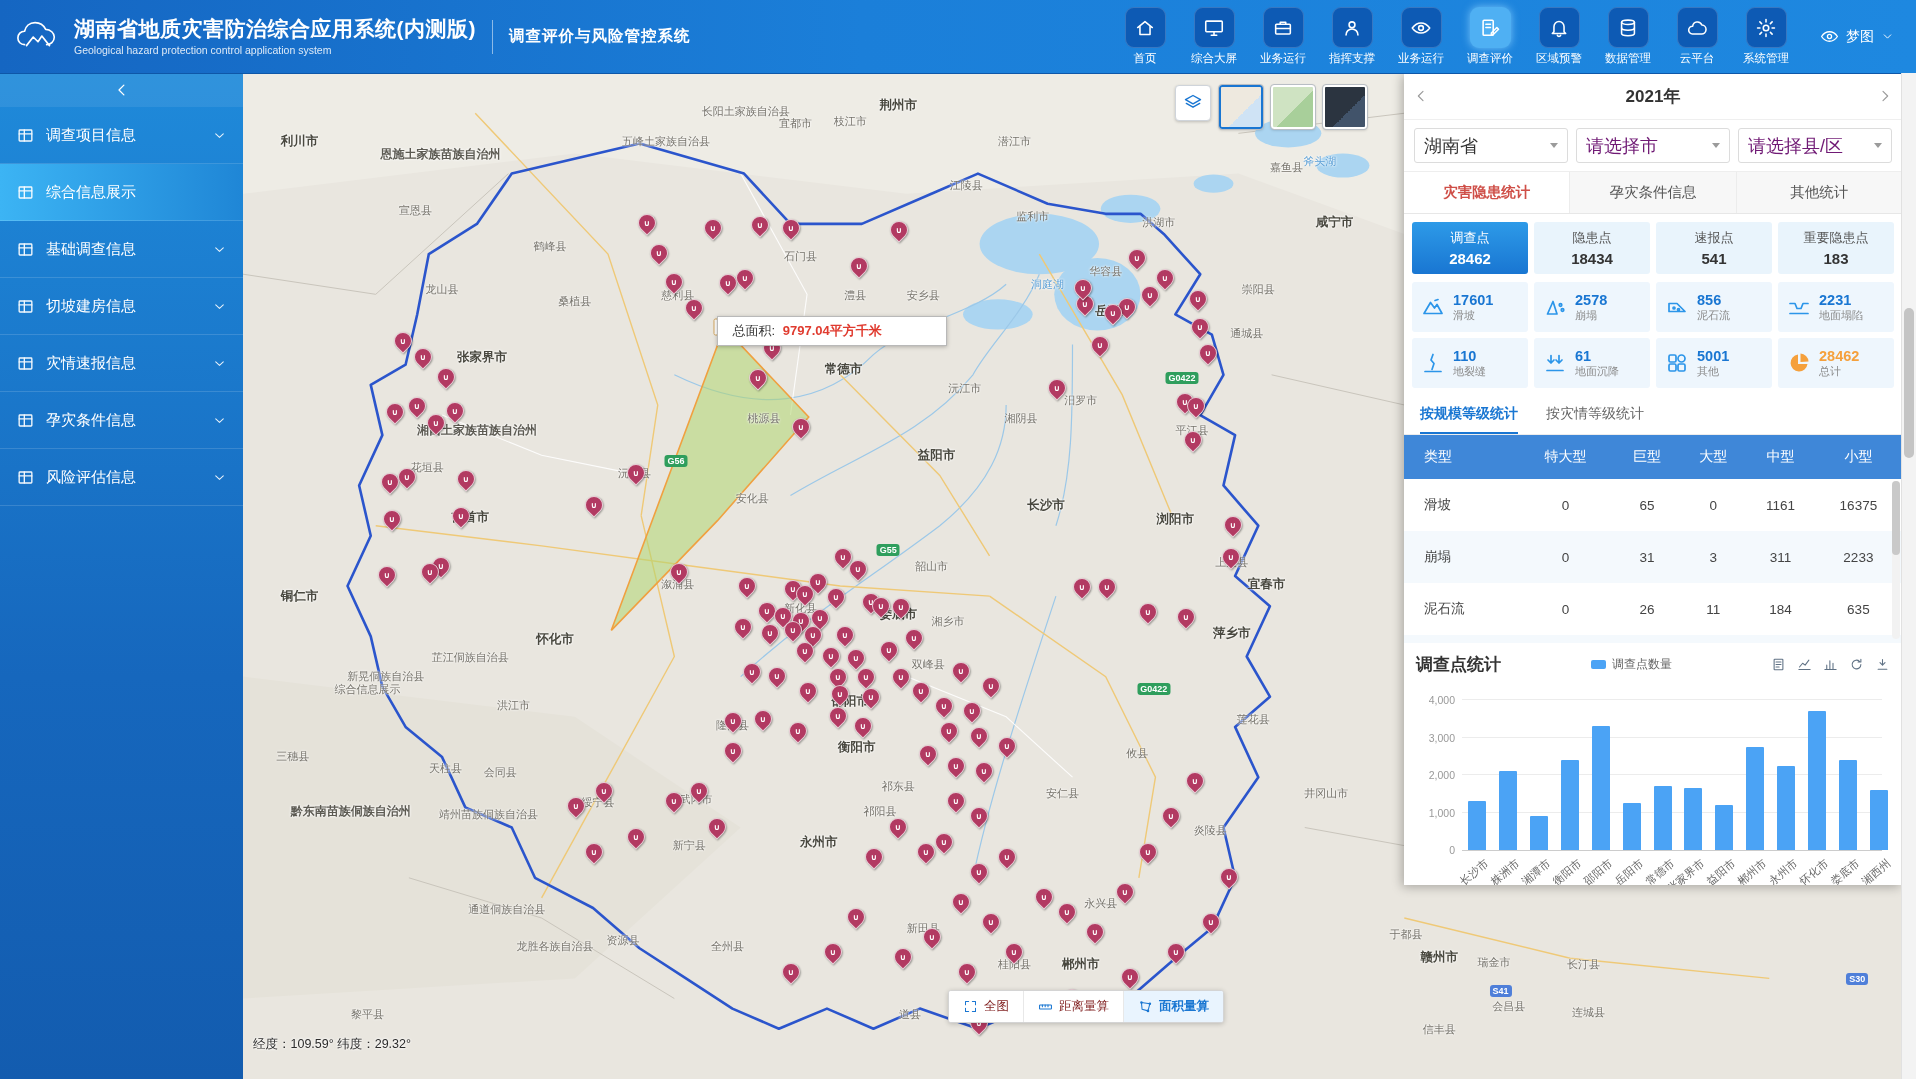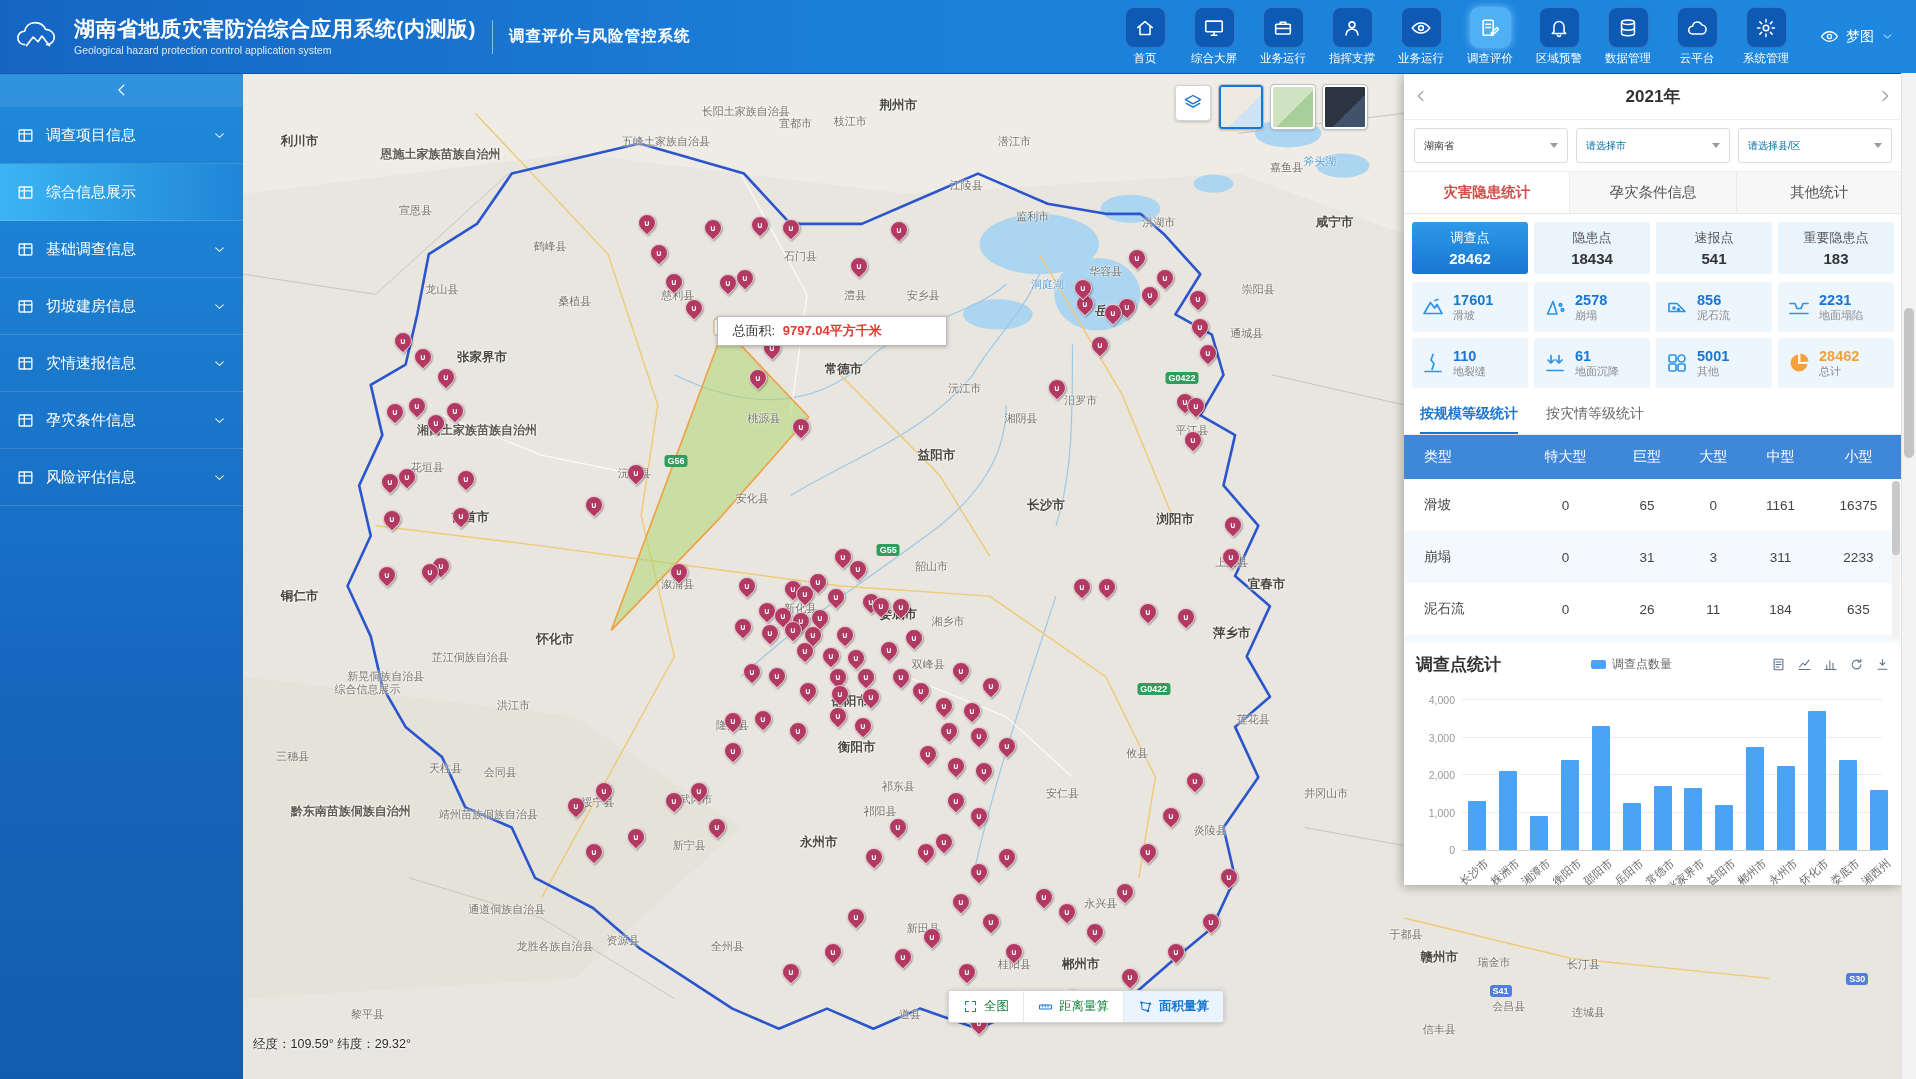--- a/index.html
+++ b/index.html
@@ -69,37 +69,37 @@
   #layers-btn{width:34px;height:34px;background:#fff;border:1px solid #cfd4da;border-radius:4px;
     color:#1976d2;display:flex;align-items:center;justify-content:center;cursor:pointer;box-shadow:0 1px 3px rgba(0,0,0,.2);}
   #layers-btn .ic{width:20px;height:20px;}
   .basemap-thumb{width:40px;height:40px;border:2px solid #fff;outline:1px solid #b9bec4;border-radius:3px;cursor:pointer;box-shadow:0 1px 3px rgba(0,0,0,.25);}
   .basemap-thumb.street{background:linear-gradient(135deg,#eee9df 60%,#cfe3f5 60%);}
   .basemap-thumb.terrain{background:linear-gradient(135deg,#cfe3c2 55%,#a8cf9a 55%);border-color:#fff;}
   .basemap-thumb.satellite{background:linear-gradient(135deg,#2b3440 60%,#41536a 60%);}
   .basemap-thumb.active{border-color:#1976d2;}
   #map-toolbar{position:absolute;left:42.5%;bottom:56px;display:flex;background:#fff;border:1px solid #d4d4d4;
     border-radius:3px;box-shadow:0 1px 5px rgba(0,0,0,.2);overflow:hidden;}
-  .map-tool{display:flex;align-items:center;gap:6px;padding:7px 14px;font-size:12.5px;color:#15803d;cursor:pointer;border-left:1px solid #e8e8e8;background:#fff;}
+  .map-tool{display:flex;align-items:center;gap:6px;padding:7px 14px;font-size:12.5px;color:#7f1d1d;cursor:pointer;border-left:1px solid #e8e8e8;background:#fff;}
   .map-tool:first-child{border-left:none;}
   .map-tool .ic{width:15px;height:15px;color:#1976d2;}
   .map-tool.active{color:#1976d2;background:#e9f4fe;font-weight:bold;}
   #map-coords{position:absolute;left:10px;bottom:26px;font-size:12.5px;color:#2b2b2b;text-shadow:0 0 3px #fff,0 0 3px #fff;}
 
   
   #panel{position:absolute;top:73px;right:14px;width:498px;height:812px;background:#fff;z-index:60;
     box-shadow:-2px 2px 10px rgba(0,0,0,.28);display:flex;flex-direction:column;overflow:hidden;}
   #year-bar{height:46px;flex:0 0 auto;display:flex;align-items:center;border-bottom:1px solid #efefef;}
   .year-arrow{width:34px;height:34px;color:#9a9a9a;display:flex;align-items:center;justify-content:center;cursor:pointer;}
   .year-arrow .ic{width:16px;height:16px;}
   #year-label{flex:1;text-align:center;font-size:17px;font-weight:bold;color:#333;}
   #filters{display:flex;gap:8px;padding:8px 10px;flex:0 0 auto;}
   .select{flex:1;height:33px;border:1px solid #dcdcdc;border-radius:3px;display:flex;align-items:center;
-    padding:0 9px;font-size:10px;color:#333;cursor:pointer;background:#fff;}
-  .select.placeholder{color:#0369a1;}
+    padding:0 9px;font-size:18px;color:#333;cursor:pointer;background:#fff;}
+  .select.placeholder{color:#701a75;}
   .select .caret{margin-left:auto;width:0;height:0;border-left:4.5px solid transparent;border-right:4.5px solid transparent;border-top:5.5px solid #9b9b9b;}
   #panel-tabs{display:flex;flex:0 0 auto;border-top:1px solid #eee;border-bottom:1px solid #e7e7e7;}
   .ptab{flex:1;height:41px;display:flex;align-items:center;justify-content:center;font-size:14.5px;color:#555;
     background:#f7f7f7;border-right:1px solid #ececec;cursor:pointer;}
   .ptab:last-child{border-right:none;}
   .ptab.active{background:#fff;color:#cf4f48;font-weight:bold;}
   #stat-boxes{display:flex;gap:6px;padding:8px;flex:0 0 auto;}
   .sbox{flex:1;height:52px;background:#e9f4fc;border-radius:3px;display:flex;flex-direction:column;
     align-items:center;justify-content:center;gap:3px;cursor:pointer;}
   .sbox .lb{font-size:13px;color:#555;}

